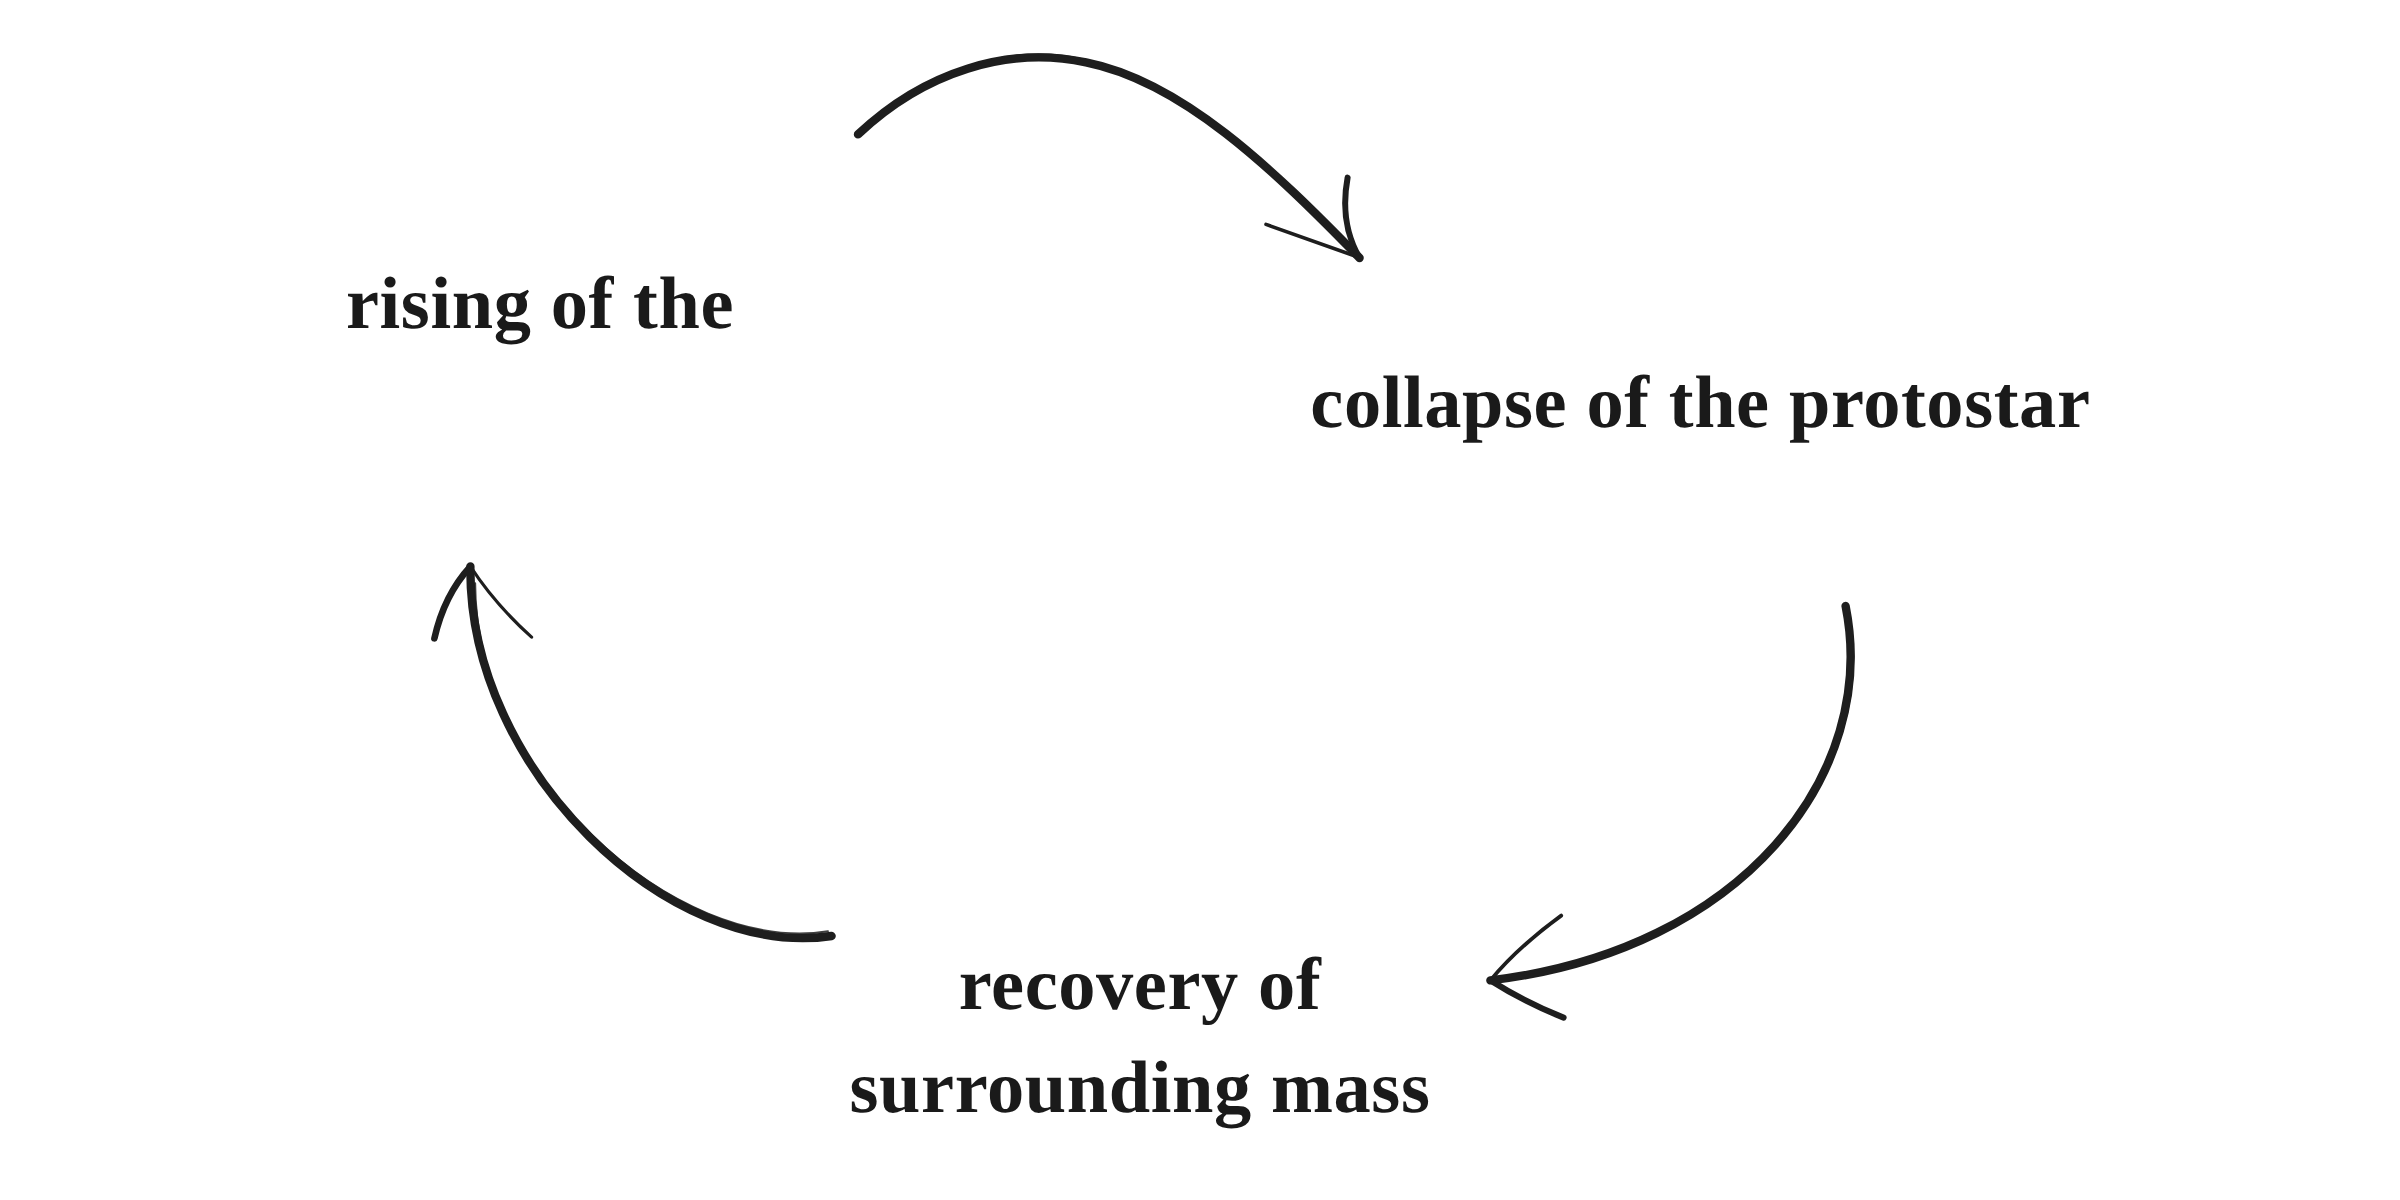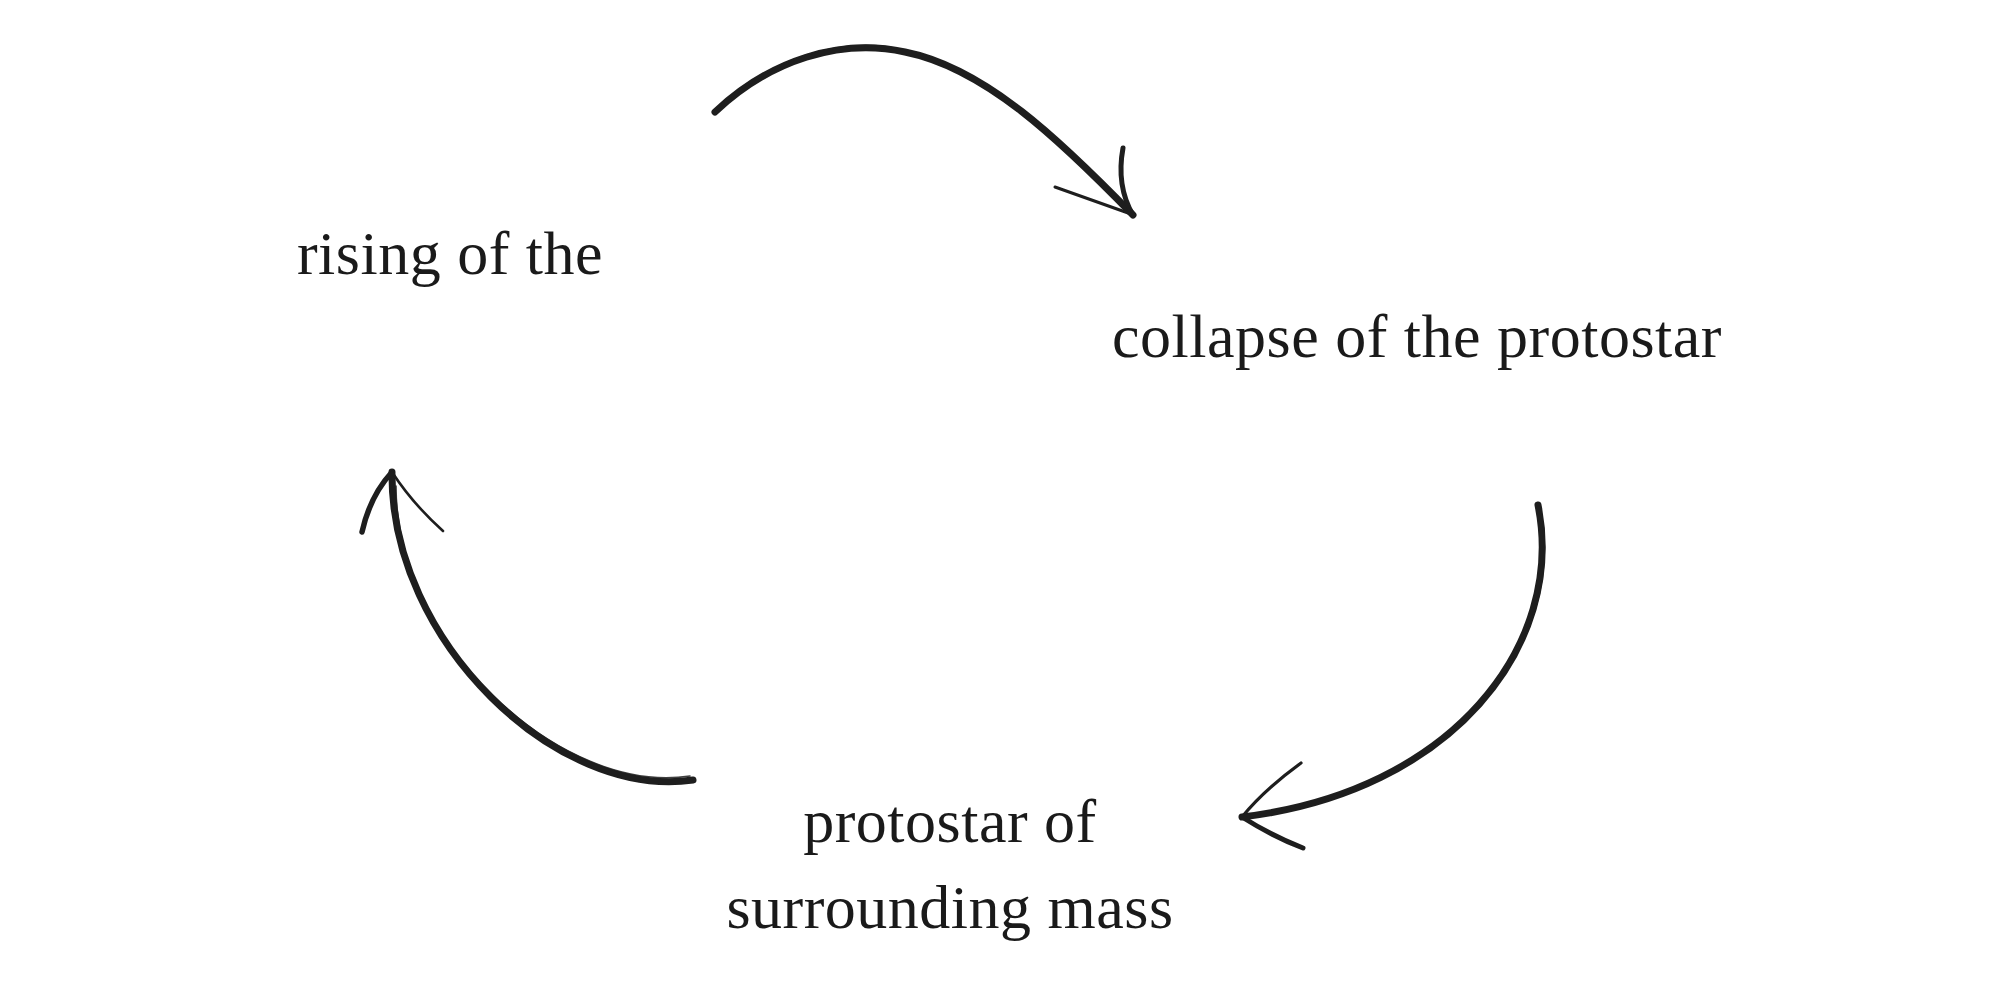--- a/index.html
+++ b/index.html
@@ -18,21 +18,21 @@
     left: 0; top: 0;
     width: 2000px;
     height: 1000px;
   }
   .node {
     position: absolute;
     transform: translateX(-50%);
     text-align: center;
     font-size: 62px;
     line-height: 86px;
-    font-weight: 400;
+    font-weight: 700;
     letter-spacing: 0.5px;
     white-space: nowrap;
   }
   .node-line { display: block; }
   .node-rising   { left: 450px;  top: 210px; }
   .node-collapse { left: 1417px; top: 293px; }
   .node-recovery { left: 950px;  top: 778px; }
 </style>
 </head>
 <body style="background: rgb(255, 255, 255);">
@@ -65,17 +65,17 @@
 
   <div class="node node-rising">
     <span class="node-line">rising of the</span>
   </div>
 
   <div class="node node-collapse">
     <span class="node-line">collapse of the protostar</span>
   </div>
 
   <div class="node node-recovery">
-    <span class="node-line">protostar of</span>
+    <span class="node-line">recovery of</span>
     <span class="node-line">surrounding mass</span>
   </div>
 
 </div>
 
 </body></html>

